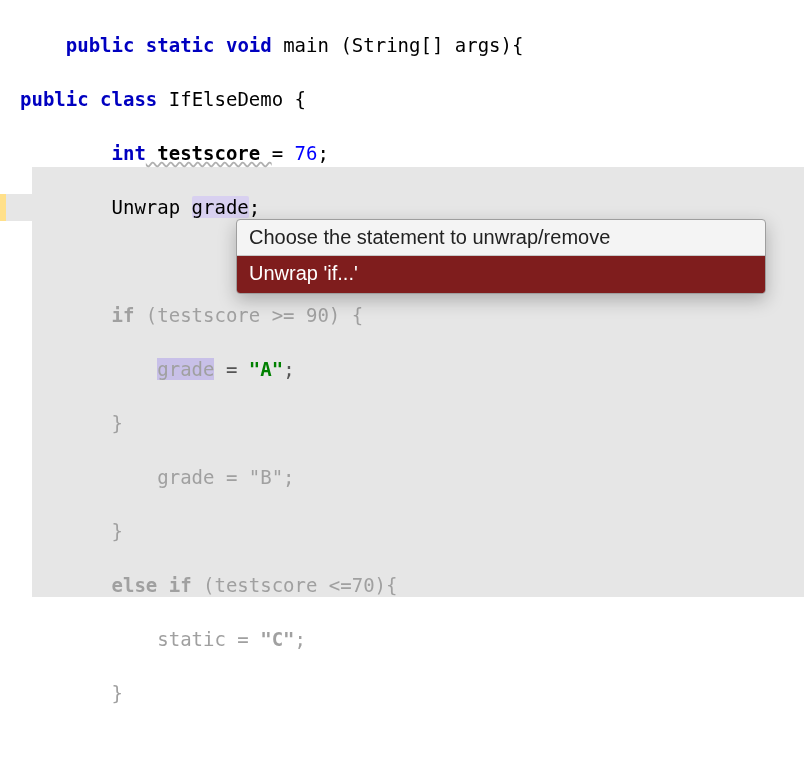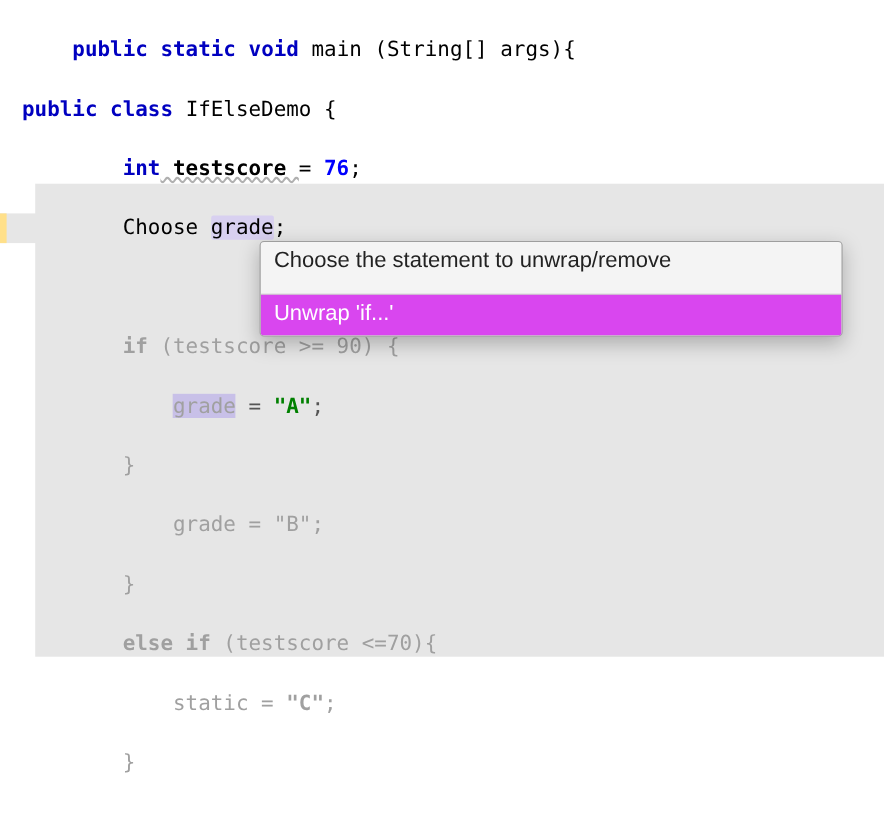--- a/index.html
+++ b/index.html
@@ -13,21 +13,21 @@
     overflow: hidden;
     position: relative;
   }
   .editor {
     position: relative;
     padding: 5px 0 0 20px;
     white-space: pre;
   }
   .kw { color: #0000C0; font-weight: bold; }
   .plain { color: #000000; }
-  .num { color: #0000FF; font-weight: bold; }
+  .num { color: #0000FF; }
   .str { color: #008000; font-weight: bold; }
   .wavy { text-decoration: underline wavy #b0b0b0; font-weight: bold; }
 
   
   .dim-region {
     position: absolute;
     background: #e6e6e6;
     z-index: 0;
   }
   .gutter-yellow {
@@ -59,44 +59,44 @@
     background: #f4f4f4;
     border: 1px solid #9e9e9e;
     border-radius: 4px;
     box-shadow: 0 6px 18px rgba(0,0,0,0.25);
     font-family: -apple-system, "Helvetica Neue", Arial, sans-serif;
     font-size: 20px;
     z-index: 10;
     overflow: hidden;
   }
   .popup-title {
-    padding: 4px 12px 16px 12px;
+    padding: 4px 12px 4px 12px;
     color: #222;
     border-bottom: 1px solid #c8c8c8;
     white-space: normal;
   }
   .popup-item {
     padding: 4px 12px 6px 12px;
-    background: #d946ef;
+    background: #7f1d1d;
     color: #ffffff;
     white-space: normal;
   }
 </style>
 </head>
 <body>
 
 <div class="dim-region" style="left:32px; top:167px; width:772px; height:430px;"></div>
 <div class="dim-region" style="left:0; top:194px; width:804px; height:27px;"></div>
 <div class="gutter-yellow" style="top:194px; height:27px;"></div>
 
 <div class="editor">
 <div class="line">    <span class="kw">public</span><span class="plain"> </span><span class="kw">static</span><span class="plain"> </span><span class="kw">void</span><span class="plain"> </span><span class="plain">main</span><span class="plain"> (String[] args){</span></div>
 <div class="line"><span class="kw">public</span><span class="plain"> </span><span class="kw">class</span><span class="plain"> </span><span class="plain">IfElseDemo</span><span class="plain"> {</span></div>
 <div class="line">        <span class="kw">int</span><span class="plain wavy"> testscore </span><span class="plain">= </span><span class="num">76</span><span class="plain">;</span></div>
-<div class="line">        <span class="plain">Choose </span><span class="plain sel-word">grade</span><span class="plain">;</span></div>
+<div class="line">        <span class="plain">Unwrap </span><span class="plain sel-word">grade</span><span class="plain">;</span></div>
 <div class="line"> </div>
 <div class="line dim">        <span class="kw">if</span><span class="plain"> (testscore &gt;= 90) {</span></div>
 <div class="line dim">            <span class="plain sel-grade">grade</span><span class="plain" style="color:#555"> = </span><span class="keepstr">"A"</span><span class="plain" style="color:#555">;</span></div>
 <div class="line dim">        <span class="plain">}</span></div>
 <div class="line dim">            <span class="plain">grade = "B";</span></div>
 <div class="line dim">        <span class="plain">}</span></div>
 <div class="line dim">        <span class="kw">else if</span><span class="plain"> (testscore &lt;=70){</span></div>
 <div class="line dim">            <span class="plain">static = </span><span class="str">"C"</span><span class="plain">;</span></div>
 <div class="line dim">        <span class="plain">}</span></div>
 

